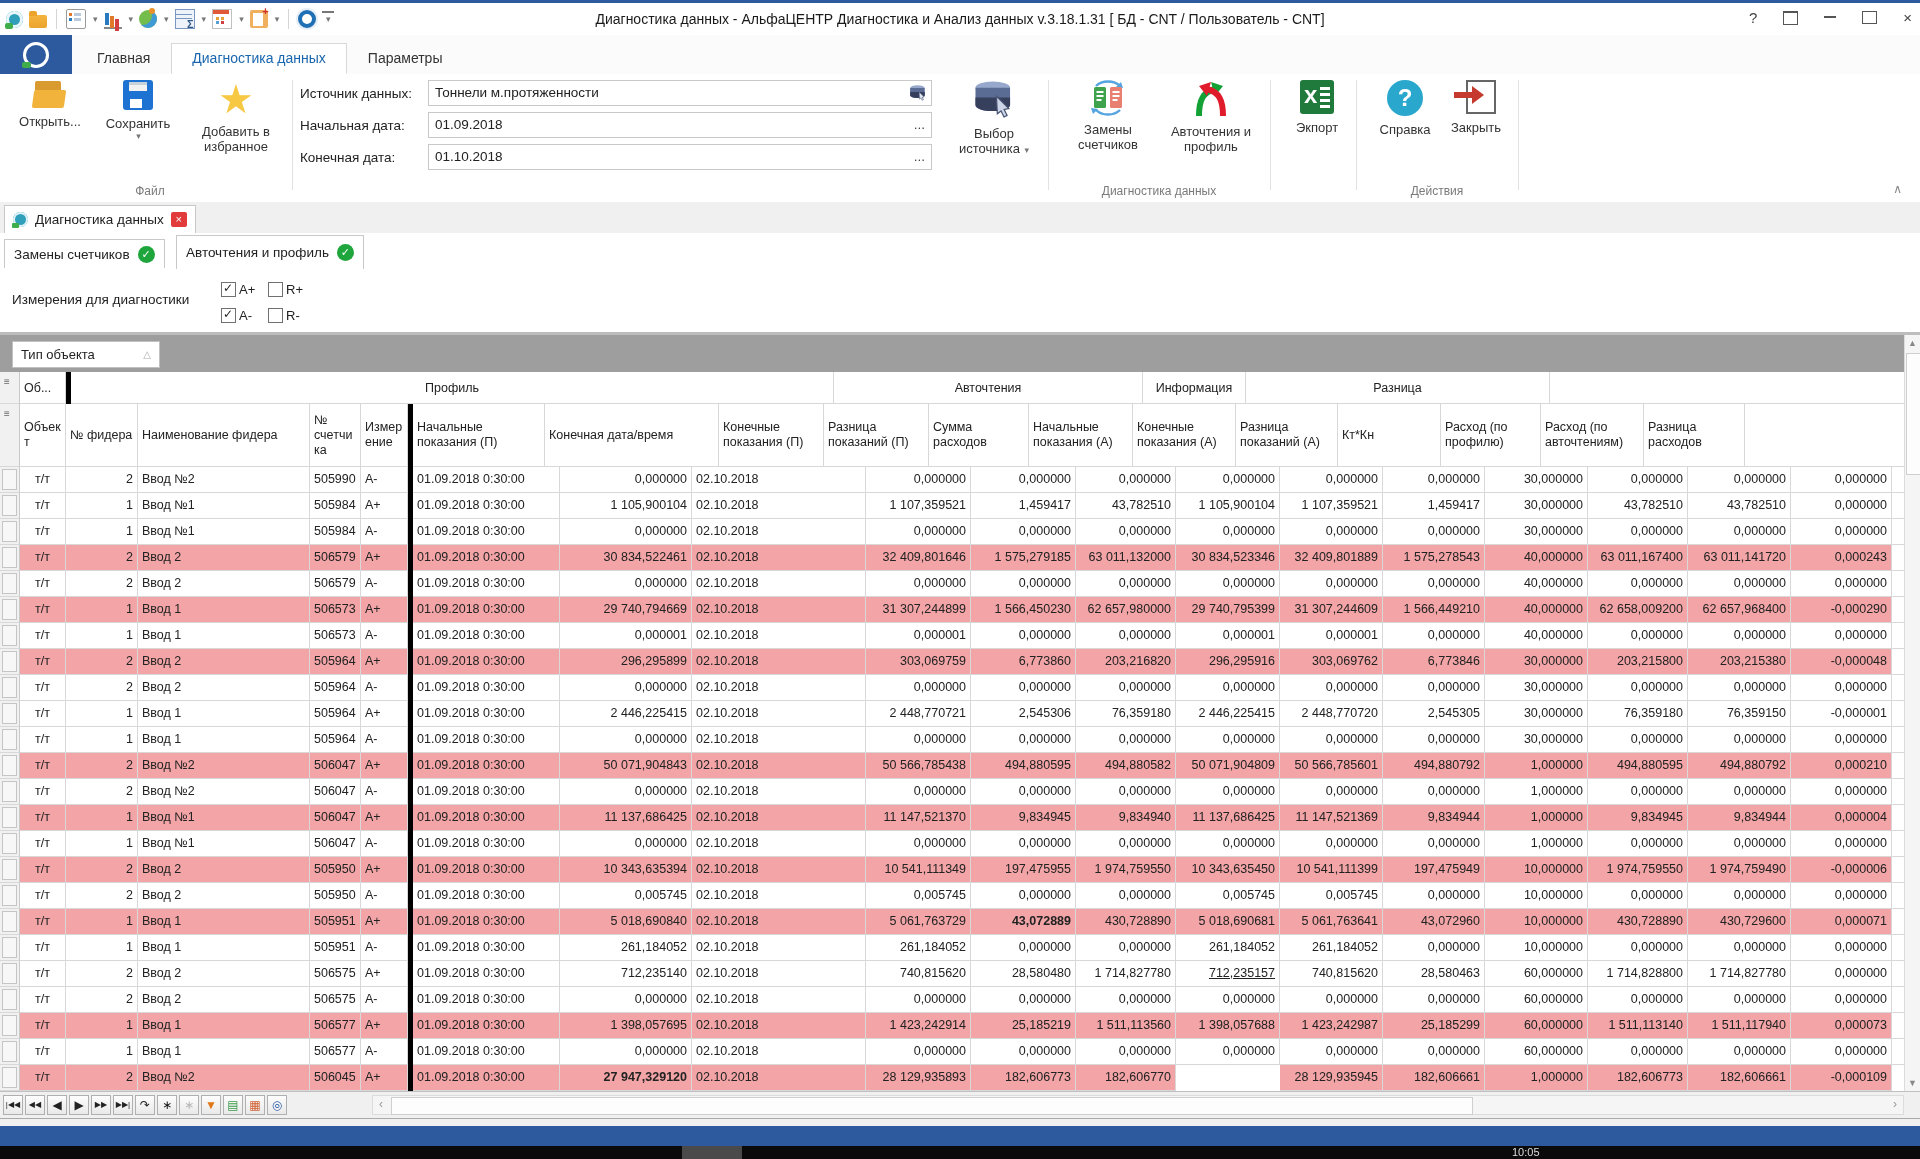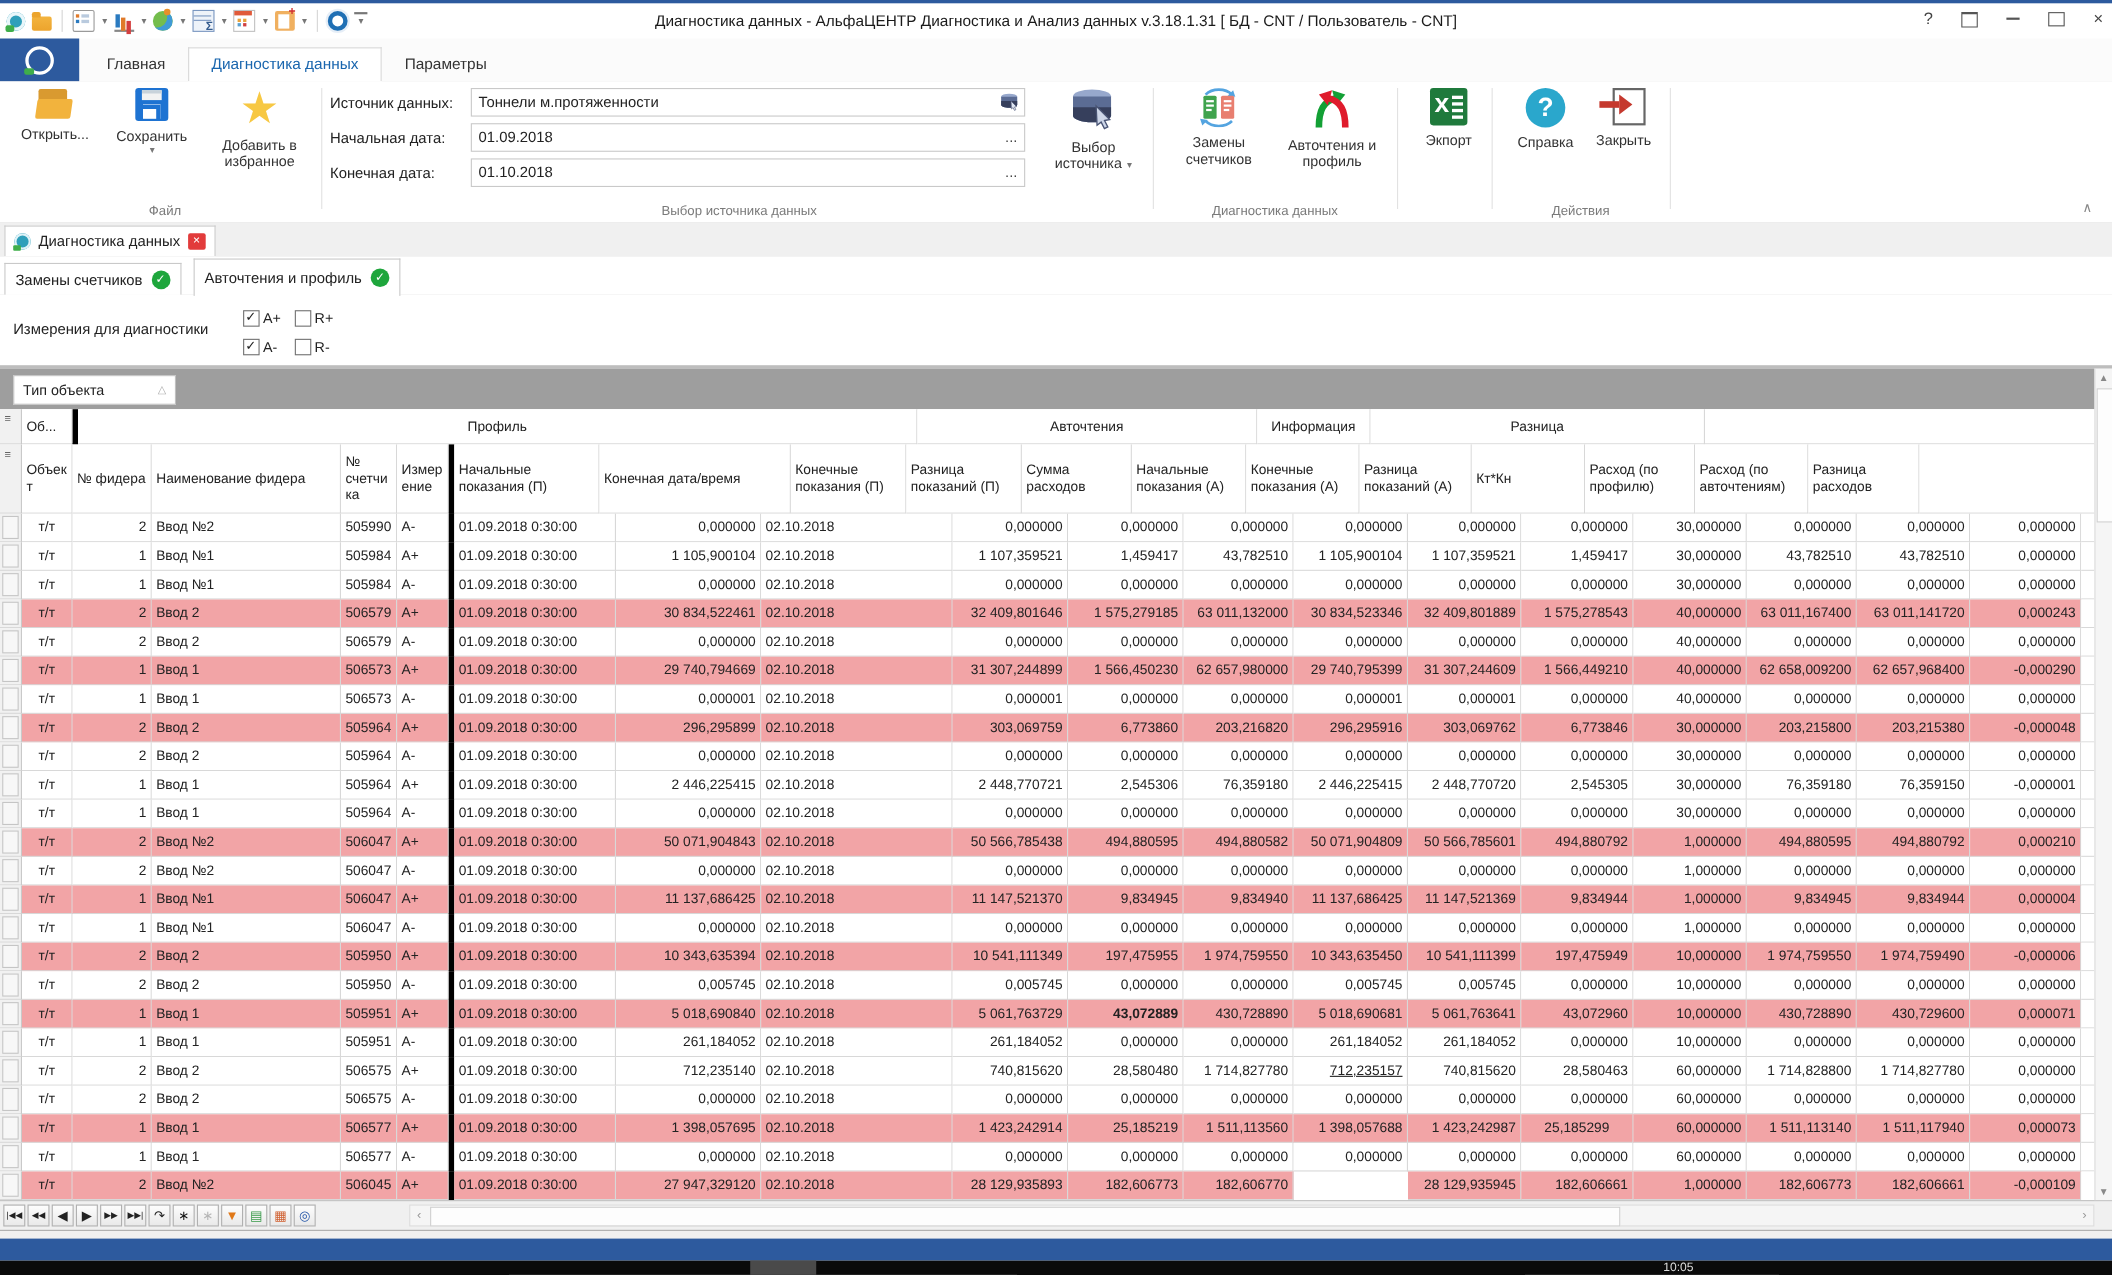--- a/index.html
+++ b/index.html
@@ -264,21 +264,20 @@
       <span class="ic-help">?</span>
       <span class="lbl">Справка</span>
     </div>
     <div class="rbtn" style="left:1444px;width:64px;">
       <span class="ic-exit"></span>
       <span class="lbl">Закрыть</span>
     </div>
     <div class="rsep" style="left:1518px;"></div>
 
     <div class="rgrouplabel" style="left:10px;width:280px;">Файл</div>
-    <div class="rgrouplabel" style="left:300px;width:744px;">Выбор источника данных</div>
     <div class="rgrouplabel" style="left:1052px;width:214px;">Диагностика данных</div>
     <div class="rgrouplabel" style="left:1360px;width:154px;">Действия</div>
     <span class="chev">∧</span>
   </div>
 
   <div class="docstrip">
     <div class="doctab">
       <span class="mini"></span>
       <span>Диагностика данных</span>
       <span class="close">×</span>
@@ -899,21 +898,21 @@
         <div class="tcell al-l" style="width: 47px;">А+</div>
         <div class="splitter"></div>
         <div class="tcell al-l" style="width: 147px;">01.09.2018 0:30:00</div>
         <div class="tcell al-r" style="width: 132px;">1 398,057695</div>
         <div class="tcell al-l" style="width: 174px;">02.10.2018</div>
         <div class="tcell al-r" style="width: 105px;">1 423,242914</div>
         <div class="tcell al-r" style="width: 105px;">25,185219</div>
         <div class="tcell al-r" style="width: 100px;">1 511,113560</div>
         <div class="tcell al-r" style="width: 104px;">1 398,057688</div>
         <div class="tcell al-r" style="width: 103px;">1 423,242987</div>
-        <div class="tcell al-r" style="width: 102px; text-align: center;">25,185299</div>
+        <div class="tcell al-r" style="width: 102px;">25,185299</div>
         <div class="tcell al-r" style="width: 103px;">60,000000</div>
         <div class="tcell al-r" style="width: 100px;">1 511,113140</div>
         <div class="tcell al-r" style="width: 103px;">1 511,117940</div>
         <div class="tcell al-r" style="width: 101px;">0,000073</div>
         <div class="filler"></div>
       </div>
       <div class="trow drow">
         <div class="ind" style="height: 26px;">
           <span class="bx"></span>
         </div>
@@ -942,21 +941,21 @@
         <div class="ind" style="height: 26px;">
           <span class="bx"></span>
         </div>
         <div class="tcell al-c" style="width: 46px;">т/т</div>
         <div class="tcell al-r" style="width: 72px;">2</div>
         <div class="tcell al-l" style="width: 172px;">Ввод №2</div>
         <div class="tcell al-l" style="width: 51px;">506045</div>
         <div class="tcell al-l" style="width: 47px;">А+</div>
         <div class="splitter"></div>
         <div class="tcell al-l" style="width: 147px;">01.09.2018 0:30:00</div>
-        <div class="tcell al-r" style="width: 132px;">27 947,329120</div>
+        <div class="tcell al-r" style="width: 132px; font-weight: bold;">27 947,329120</div>
         <div class="tcell al-l" style="width: 174px;">02.10.2018</div>
         <div class="tcell al-r" style="width: 105px;">28 129,935893</div>
         <div class="tcell al-r" style="width: 105px;">182,606773</div>
         <div class="tcell al-r" style="width: 100px;">182,606770</div>
         <div class="tcell al-r" style="width: 104px; margin-top: 36px;">27 947,329284</div>
         <div class="tcell al-r" style="width: 103px;">28 129,935945</div>
         <div class="tcell al-r" style="width: 102px;">182,606661</div>
         <div class="tcell al-r" style="width: 103px;">1,000000</div>
         <div class="tcell al-r" style="width: 100px;">182,606773</div>
         <div class="tcell al-r" style="width: 103px;">182,606661</div>

